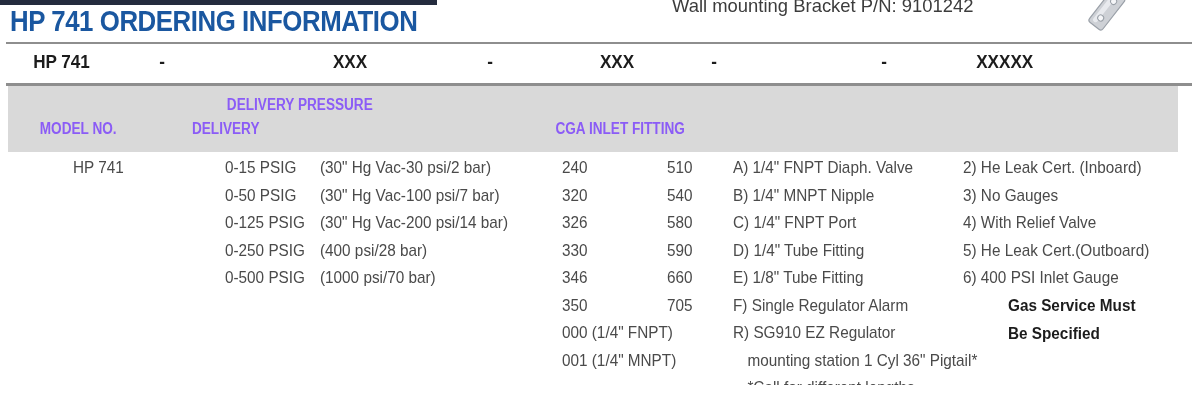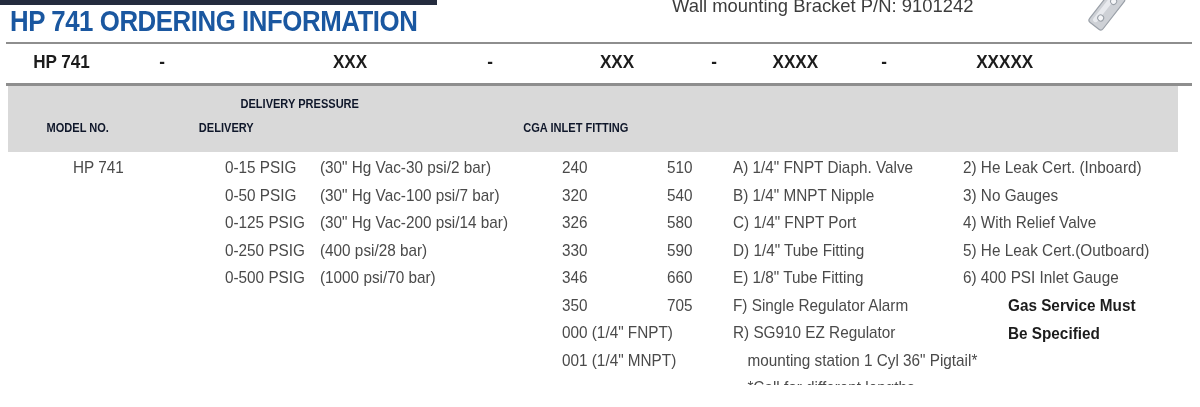--- a/index.html
+++ b/index.html
@@ -19,22 +19,22 @@
   .rule{position:absolute;left:6px;width:1186px;background:#8e8e8e;}
   .rule-top{top:42px;height:2px;}
   .rule-mid{top:83px;height:3px;}
 
   .band{position:absolute;left:8px;top:86px;width:1170px;height:66px;background:#d9d9d9;}
 
   .code-item{position:absolute;top:51px;width:180px;margin-left:-90px;text-align:center;
              font-size:19px;font-weight:bold;color:#1c1c1c;white-space:nowrap;}
   .code-item .cx{display:inline-block;transform:scaleX(.9);transform-origin:center;}
 
-  .hdr{position:absolute;width:240px;margin-left:-120px;text-align:center;font-size:13px;
-       font-weight:bold;color:#0f172a;white-space:nowrap;}
+  .hdr{position:absolute;width:240px;margin-left:-120px;text-align:center;font-size:16px;
+       font-weight:bold;color:#8b5cf6;white-space:nowrap;}
   .hdr .cx{display:inline-block;transform:scaleX(.85);transform-origin:center;}
   .hdr-group{top:96px;}
   .hdr-sub{top:120px;}
 
   .col{position:absolute;top:154px;font-size:17px;color:#4a4a4a;line-height:27.5px;
        white-space:nowrap;transform:scaleX(.9);transform-origin:left top;}
   .col .indent{padding-left:16px;}
   .note-line{font-weight:bold;color:#1c1c1c;}
 </style>
 </head>
@@ -58,31 +58,30 @@
   </svg>
 
   <div class="rule rule-top"></div>
 
   <div class="code-item" style="left:62px"><span class="cx">HP 741</span></div>
   <div class="code-item" style="left:162px"><span class="cx">-</span></div>
   <div class="code-item" style="left:350px"><span class="cx">XXX</span></div>
   <div class="code-item" style="left:490px"><span class="cx">-</span></div>
   <div class="code-item" style="left:617px"><span class="cx">XXX</span></div>
   <div class="code-item" style="left:714px"><span class="cx">-</span></div>
-  <div class="code-item" style="left:795px"><span class="cx">XXXX</span></div>
   <div class="code-item" style="left:884px"><span class="cx">-</span></div>
   <div class="code-item" style="left:1005px"><span class="cx">XXXXX</span></div>
 
   <div class="rule rule-mid"></div>
   <div class="band"></div>
 
   <div class="hdr hdr-group" style="left:300px"><span class="cx">DELIVERY PRESSURE</span></div>
   <div class="hdr hdr-sub" style="left:78px"><span class="cx">MODEL NO.</span></div>
   <div class="hdr hdr-sub" style="left:226px"><span class="cx">DELIVERY</span></div>
-  <div class="hdr hdr-sub" style="left:576px"><span class="cx">CGA INLET FITTING</span></div>
+  <div class="hdr hdr-sub" style="left:620px"><span class="cx">CGA INLET FITTING</span></div>
 
   <div class="col" style="left:73px">
     <div>HP 741</div>
   </div>
 
   <div class="col" style="left:225px">
     <div>0-15 PSIG</div>
     <div>0-50 PSIG</div>
     <div>0-125 PSIG</div>
     <div>0-250 PSIG</div>

